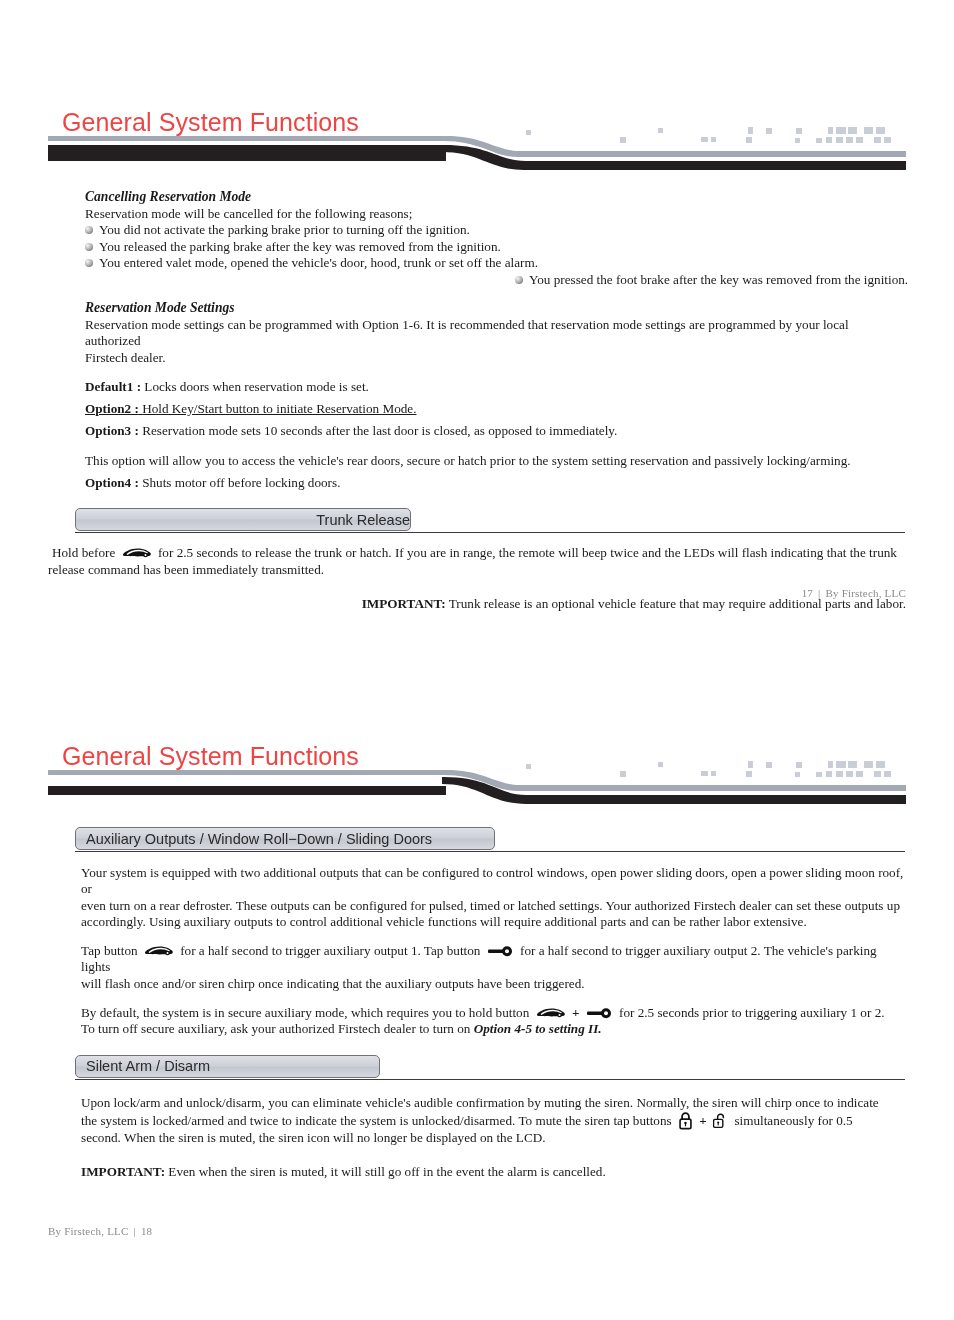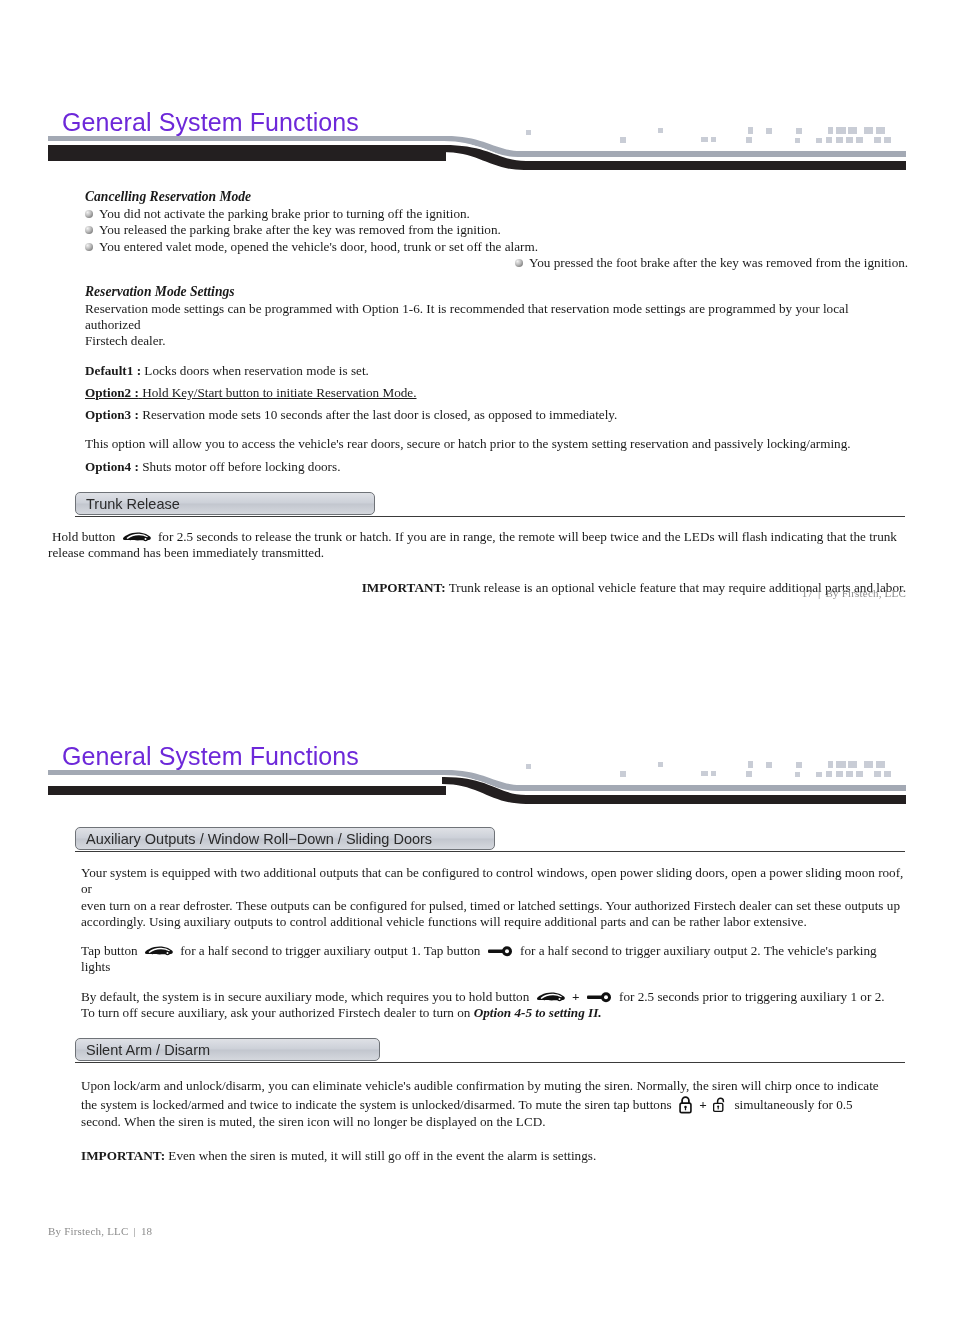--- a/index.html
+++ b/index.html
@@ -27,21 +27,21 @@
   
   .banner {
     position: relative;
     height: 64px;
     margin: 0 48px 0 48px;
   }
   .banner-title {
     font-family: "Liberation Sans", sans-serif;
     font-size: 25px;
     font-weight: 400;
-    color: #6d28d9;
+    color: #ef4444;
     letter-spacing: 0.1px;
     position: absolute;
     left: 14px;
     top: 0px;
     white-space: nowrap;
   }
   .banner-swoosh {
     position: absolute;
     left: 0;
     top: 32px;
@@ -212,20 +212,21 @@
       <i style="left:368px; top:1px;  width:9px;  height:7px;"></i>
       <i style="left:366px; top:11px; width:7px;  height:6px;"></i>
       <i style="left:376px; top:11px; width:7px;  height:6px;"></i>
     </div>
   </div>
 
   <div class="content" style="margin-top:16px;">
     <div class="body-inner">
 
       <div class="sub-head">Cancelling Reservation Mode</div>
+      <p>Reservation mode will be cancelled for the following reasons;</p>
 
       <ul class="bullets">
         <li>
           <span class="bullet-dot"></span>
           <span>You did not activate the parking brake prior to turning off the ignition.</span>
         </li>
         <li>
           <span class="bullet-dot"></span>
           <span>You released the parking brake after the key was removed from the ignition.</span>
         </li>
@@ -265,29 +266,29 @@
       <p class="ln">This option will allow you to access the vehicle's rear doors, secure or hatch prior to the system setting reservation and passively locking/arming.</p>
       <p class="ln" style="margin-top:6px;">
         <span class="opt-label">Option4 :</span>
         <span>Shuts motor off before locking doors.</span>
       </p>
     </div>
 
     <div style="height:17px;"></div>
 
     <div class="section-bar">
-      <div class="pill" style="width:300px;">
+      <div class="pill" style="width:336px;justify-content:flex-end;">
         <span>Trunk Release</span>
       </div>
       <div class="rule"></div>
     </div>
 
     <div class="body-inner" style="padding-left:0; margin-top:13px;">
       <p class="ln" style="padding-left:4px;">
-        <span>Hold button</span>
+        <span>Hold before</span>
         <svg class="icon-inline icon-car" viewBox="0 0 60 26">
           <path d="M5,18 C2,18 1,15 3,13 C7,9 13,6 21,4 C30,2 41,3 48,6 L56,11 C59,13 58,17 54,18 C50,19 14,19 5,18 Z
                    M12,14 C18,10 26,8 34,8 C40,8 45,9 49,11 Z" fill="#111"></path>
           <path d="M10,15 C16,10 25,7 34,7 C41,7 47,9 51,12" fill="none" stroke="#fff" stroke-width="3"></path>
           <circle cx="47" cy="16" r="4.5" fill="#111"></circle>
           <circle cx="47" cy="16" r="2" fill="#fff"></circle>
         </svg>
         <span>for 2.5 seconds to release the trunk or hatch. If you are in range, the remote will beep twice and the LEDs will flash indicating that the trunk</span>
       </p>
       <p class="ln">release command has been immediately transmitted.</p>
@@ -368,20 +369,21 @@
           <circle cx="47" cy="16" r="2" fill="#fff"></circle>
         </svg>
         <span>for a half  second to trigger auxiliary output 1. Tap button</span>
         <svg class="icon-inline icon-key" viewBox="0 0 54 26">
           <rect x="2" y="9" width="32" height="7" rx="2" fill="#111"></rect>
           <circle cx="40" cy="12.5" r="10" fill="#111"></circle>
           <circle cx="40" cy="12.5" r="4" fill="#fff"></circle>
         </svg>
         <span>for a half second to trigger auxiliary output 2. The vehicle's parking lights</span>
       </p>
+      <p class="ln">will flash once and/or siren chirp once indicating that the auxiliary outputs have been triggered.</p>
 
       <div class="gap-md"></div>
 
       <p class="ln">
         <span>By default, the system is in secure auxiliary mode, which requires you to hold button</span>
         <svg class="icon-inline icon-car" viewBox="0 0 60 26">
           <path d="M5,18 C2,18 1,15 3,13 C7,9 13,6 21,4 C30,2 41,3 48,6 L56,11 C59,13 58,17 54,18 C50,19 14,19 5,18 Z" fill="#111"></path>
           <path d="M10,15 C16,10 25,7 34,7 C41,7 47,9 51,12" fill="none" stroke="#fff" stroke-width="3"></path>
           <circle cx="47" cy="16" r="4.5" fill="#111"></circle>
           <circle cx="47" cy="16" r="2" fill="#fff"></circle>
@@ -427,21 +429,21 @@
           <rect x="8.1" y="17.5" width="1.8" height="5" fill="#111"></rect>
         </svg>
         <span>simultaneously for 0.5</span>
       </p>
       <p class="ln">second. When the siren is muted, the siren icon will no longer be displayed on the LCD.</p>
 
       <div class="gap-lg"></div>
 
       <p class="ln">
         <span class="b">IMPORTANT:</span>
-        <span>Even when the siren is muted, it will still go off in the event the alarm is settings.</span>
+        <span>Even when the siren is muted, it will still go off in the event the alarm is cancelled.</span>
       </p>
     </div>
   </div>
 
   <div class="footer footer-left" style="top:565px;">
     <span>By Firstech, LLC</span><span class="bar">|</span><span>18</span>
   </div>
 </div>
 
 </body></html>

